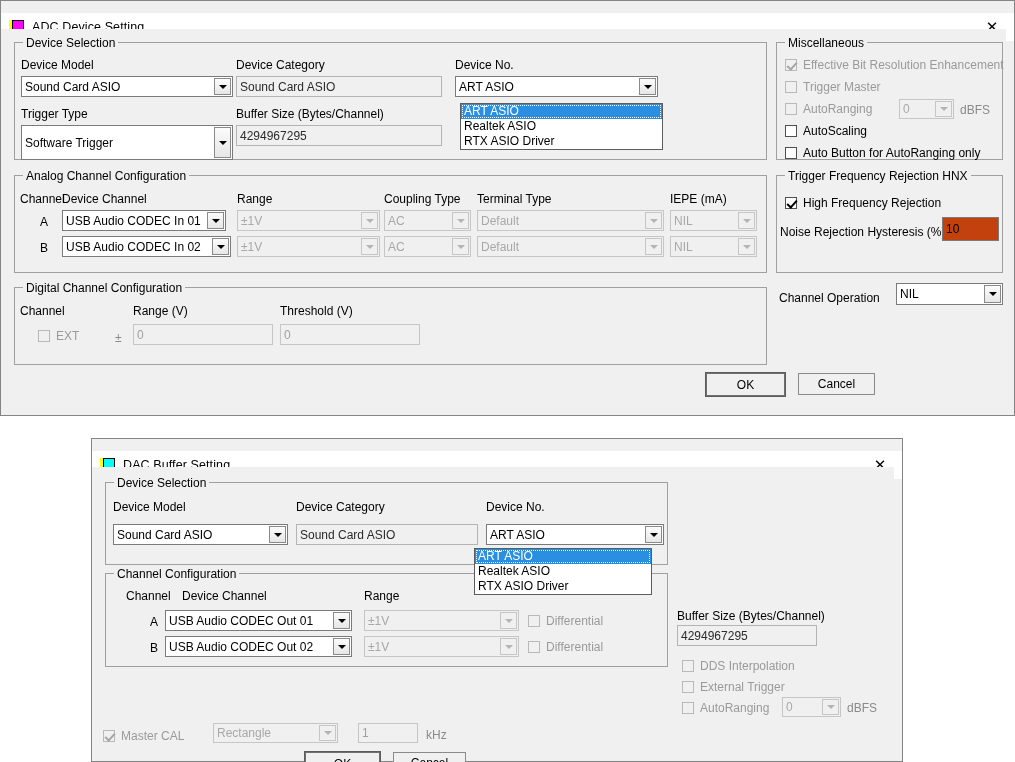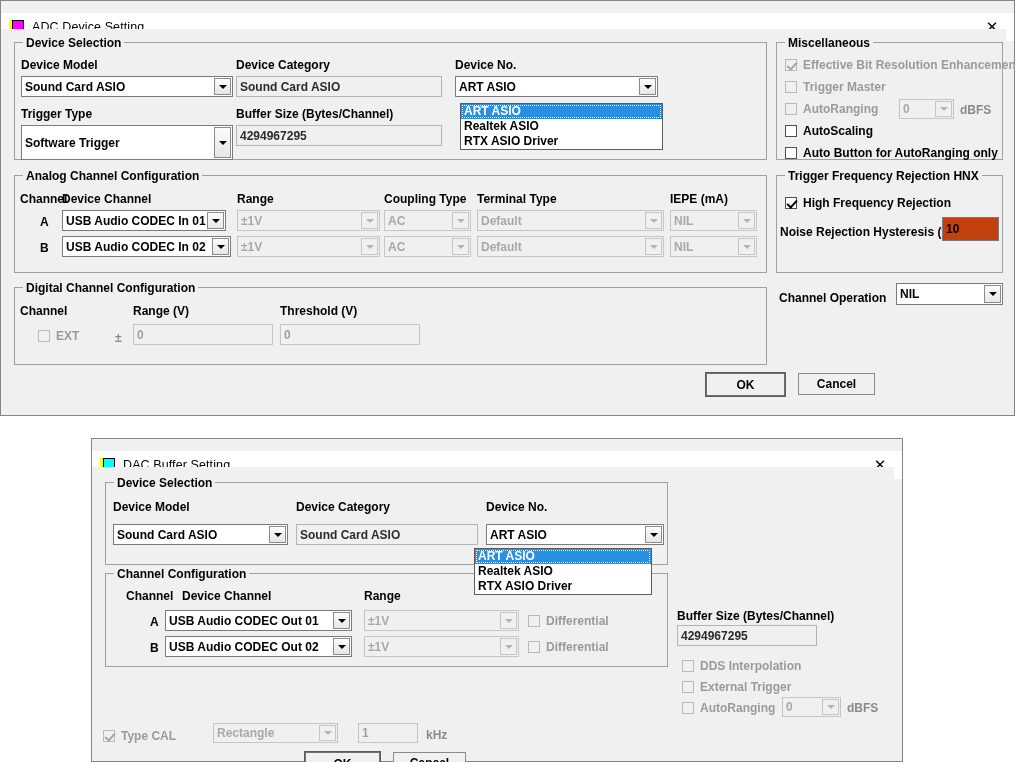--- a/index.html
+++ b/index.html
@@ -83,21 +83,20 @@
     font-size: 15px;
     line-height: 1;
     font-family: "DejaVu Sans", sans-serif;
   }
   .client {
     position: absolute;
     left: 0;
     right: 8px;
     bottom: 0;
     background: #f0f0f0;
-    font-weight: bold;
   }
 
   
   .group {
     position: absolute;
     border: 1px solid #a0a0a0;
     box-sizing: border-box;
   }
   .group > .group-title {
     position: absolute;
@@ -595,21 +594,21 @@
       <div class="combo disabled" style="left:690px; top:230px; width:59px; height:20px;">
         <span class="cb-text">0</span>
         <span class="cb-btn">
             <span class="arrow"></span>
           </span>
       </div>
       <span class="lbl dim" style="left:755px; top:234px;">dBFS</span>
 
       <div class="cbx checked disabled" style="left:11px; top:262px;">
         <span class="box"></span>
-        <span>Type CAL</span>
+        <span>Master CAL</span>
       </div>
       <div class="combo disabled" style="left:121px; top:256px; width:125px; height:20px;">
         <span class="cb-text">Rectangle</span>
         <span class="cb-btn">
             <span class="arrow"></span>
           </span>
       </div>
       <div class="tfield disabled" style="left:266px; top:256px; width:60px; height:20px;">
         <span>1</span>
       </div>

